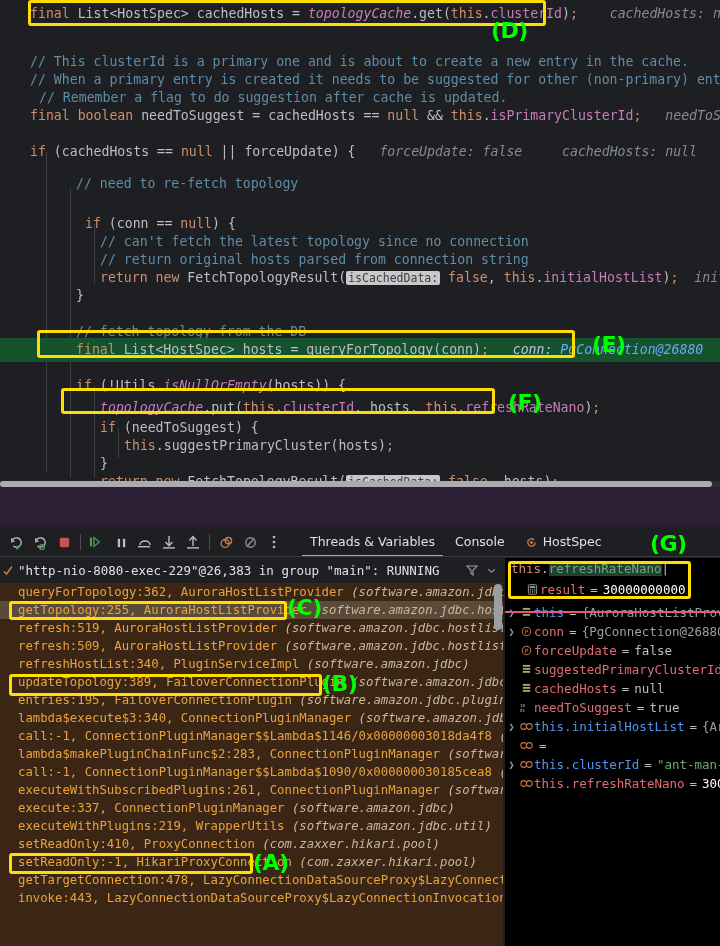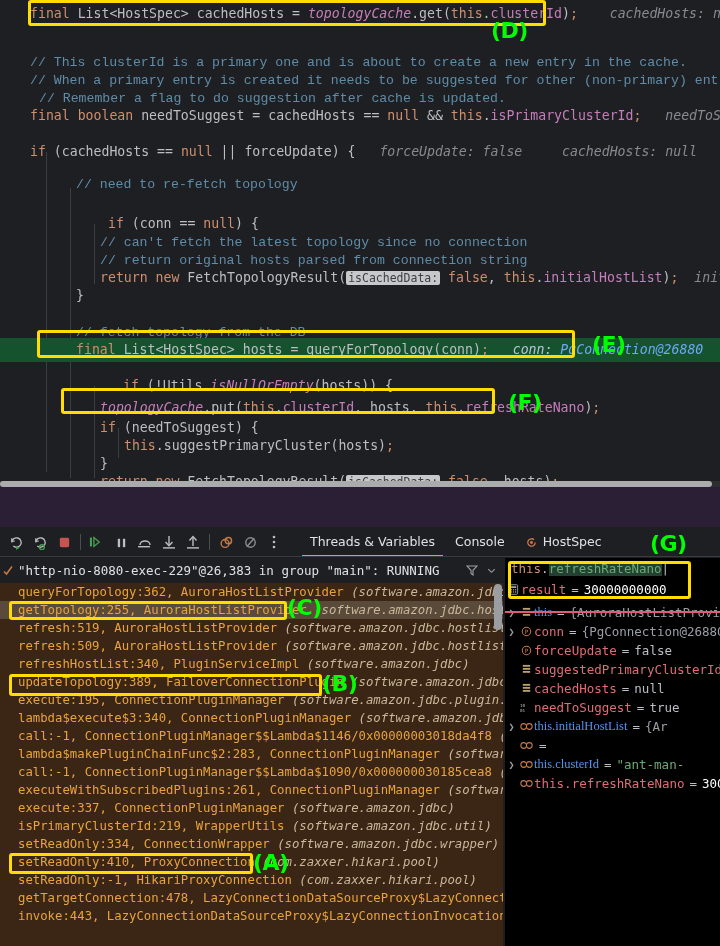--- a/index.html
+++ b/index.html
@@ -26,21 +26,21 @@
 
   
   .guide { position: absolute; width: 1px; background: #3c3f41; }
 
   
   .kw      { color: #cf8e6d; text-align: right; }
   .typ     { color: #bcbec4; }
   .var     { color: #bcbec4; }
   .fld     { color: #c77dbb; }
   .fldi    { color: #c77dbb; font-style: italic; }
-  .cmt     { color: #5f8ca8; font-family: Liberation Mono, monospace; }
+  .cmt     { color: #5f8ca8; }
   .num     { color: #2aacb8; }
   .str     { color: #6aab73; }
   .kwthis  { color: #cf8e6d; }
   .meth    { color: #bcbec4; }
   .punc    { color: #bcbec4; }
   .semi    { color: #cf8e6d; }
   .hintval { color: #868a91; font-style: italic; }
   .hintobj { color: #5394ec; font-style: italic; }
   .paramhint {
     color: #3c3f41; background: #c6c8ca; border-radius: 2px;
@@ -157,21 +157,21 @@
     background: #e05a7a;
   }
   .var-row {
     height: 19px; line-height: 19px; white-space: nowrap;
     font-family: "DejaVu Sans Mono", monospace; font-size: 12.5px;
     display: flex; align-items: center;
   }
   .arrow { width: 13px; flex: 0 0 13px; text-align: center; color: #9b9fa5; font-size: 10px; }
   .vicon { width: 16px; flex: 0 0 16px; display: flex; align-items: center; justify-content: center; }
   .vname { color: #e06c75; }
-  .vname.blue { color: #5394ec; font-family: Liberation Serif, serif; }
+  .vname.blue { color: #5394ec; }
   .vname.result { color: #e06c75; }
   .veq { color: #bcbec4; }
   .vval { color: #bcbec4; }
   .vval.num { color: #ffffff; }
   .vval.str { color: #6aab73; }
   .vval.obj { color: #bcbec4; }
   .vval.grey { color: #9b9fa5; }
 
   svg { display: block; }
 </style>
@@ -189,28 +189,28 @@
     <div class="guide" style="left:118px; top:428px; height:30px;"></div>
 
     <div id="code-lines">
         <div class="code-line" style="top: 2px;"><span class="txt" style="padding-left: 30px;"><span class="kw">final </span><span class="typ">List&lt;HostSpec&gt; </span><span class="var">cachedHosts </span><span class="punc">= </span><span class="fldi">topologyCache</span><span class="punc">.get(</span><span class="kw">this</span><span class="punc">.</span><span class="fld">clusterId</span><span class="punc">)</span><span class="semi">;</span><span class="punc">    </span><span class="hintval">cachedHosts: null</span></span></div>
         <div class="code-line" style="top: 50px;"><span class="txt" style="padding-left: 30px;"><span class="cmt">// This clusterId is a primary one and is about to create a new entry in the cache.</span></span></div>
         <div class="code-line" style="top: 68px;"><span class="txt" style="padding-left: 30px;"><span class="cmt">// When a primary entry is created it needs to be suggested for other (non-primary) entries.</span></span></div>
         <div class="code-line" style="top: 86px;"><span class="txt" style="padding-left: 39px;"><span class="cmt">// Remember a flag to do suggestion after cache is updated.</span></span></div>
         <div class="code-line" style="top: 104px;"><span class="txt" style="padding-left: 30px;"><span class="kw">final </span><span class="kw">boolean </span><span class="var">needToSuggest </span><span class="punc">= </span><span class="var">cachedHosts </span><span class="punc">== </span><span class="kw">null</span><span class="punc"> &amp;&amp; </span><span class="kw">this</span><span class="punc">.</span><span class="fld">isPrimaryClusterId</span><span class="semi">;</span><span class="punc">   </span><span class="hintval">needToSuggest: true</span></span></div>
         <div class="code-line" style="top: 140px;"><span class="txt" style="padding-left: 30px;"><span class="kw">if </span><span class="var">(cachedHosts </span><span class="punc">== </span><span class="kw">null</span><span class="punc"> || </span><span class="var">forceUpdate) {</span><span class="punc">   </span><span class="hintval">forceUpdate: false</span><span class="punc">     </span><span class="hintval">cachedHosts: null</span></span></div>
         <div class="code-line" style="top: 172px;"><span class="txt" style="padding-left: 76px;"><span class="cmt">// need to re-fetch topology</span></span></div>
-        <div class="code-line" style="top: 212px;"><span class="txt" style="padding-left: 108px;"><span class="kw">if </span><span class="var">(conn </span><span class="punc">== </span><span class="kw">null</span><span class="punc">) {</span></span></div>
+        <div class="code-line" style="top: 212px;"><span class="txt" style="padding-left: 85px;"><span class="kw">if </span><span class="var">(conn </span><span class="punc">== </span><span class="kw">null</span><span class="punc">) {</span></span></div>
         <div class="code-line" style="top: 230px;"><span class="txt" style="padding-left: 100px;"><span class="cmt">// can't fetch the latest topology since no connection</span></span></div>
         <div class="code-line" style="top: 248px;"><span class="txt" style="padding-left: 100px;"><span class="cmt">// return original hosts parsed from connection string</span></span></div>
         <div class="code-line" style="top: 266px;"><span class="txt" style="padding-left: 100px;"><span class="kw">return </span><span class="kw">new </span><span class="meth">FetchTopologyResult(</span><span class="paramhint">isCachedData:</span><span class="punc"> </span><span class="kw">false</span><span class="punc">, </span><span class="kw">this</span><span class="punc">.</span><span class="fld">initialHostList</span><span class="punc">)</span><span class="semi">;</span><span class="punc">  </span><span class="hintval">initialHostList:  size</span></span></div>
         <div class="code-line" style="top: 284px;"><span class="txt" style="padding-left: 76px;"><span class="punc">}</span></span></div>
         <div class="code-line" style="top: 320px;"><span class="txt" style="padding-left: 76px;"><span class="cmt">// fetch topology from the DB</span></span></div>
         <div class="code-line hl-line" style="top: 338px;"><span class="txt" style="padding-left: 76px;"><span class="kw">final </span><span class="typ">List&lt;HostSpec&gt; </span><span class="var">hosts </span><span class="punc">= </span><span class="meth">queryForTopology(conn)</span><span class="semi">;</span><span class="punc">   </span><span class="hintval">conn: </span><span class="hintobj">PgConnection@26880</span></span></div>
-        <div class="code-line" style="top: 374px;"><span class="txt" style="padding-left: 76px; margin-left: 47px;"><span class="kw">if </span><span class="punc">(!Utils.</span><span class="fldi">isNullOrEmpty</span><span class="punc">(hosts)) {</span></span></div>
+        <div class="code-line" style="top: 374px;"><span class="txt" style="padding-left: 76px;"><span class="kw">if </span><span class="punc">(!Utils.</span><span class="fldi">isNullOrEmpty</span><span class="punc">(hosts)) {</span></span></div>
         <div class="code-line" style="top: 396px;"><span class="txt" style="padding-left: 100px;"><span class="fldi">topologyCache</span><span class="punc">.put(</span><span class="kw">this</span><span class="punc">.</span><span class="fld">clusterId</span><span class="punc">, </span><span class="var">hosts</span><span class="punc">, </span><span class="kw">this</span><span class="punc">.</span><span class="fld">refreshRateNano</span><span class="punc">)</span><span class="semi">;</span></span></div>
         <div class="code-line" style="top: 416px;"><span class="txt" style="padding-left: 100px;"><span class="kw">if </span><span class="var">(needToSuggest) {</span></span></div>
         <div class="code-line" style="top: 434px;"><span class="txt" style="padding-left: 124px;"><span class="kw">this</span><span class="punc">.</span><span class="meth">suggestPrimaryCluster(hosts)</span><span class="semi">;</span></span></div>
         <div class="code-line" style="top: 452px;"><span class="txt" style="padding-left: 100px;"><span class="punc">}</span></span></div>
         <div class="code-line" style="top: 470px;"><span class="txt" style="padding-left: 100px;"><span class="kw">return </span><span class="kw">new </span><span class="meth">FetchTopologyResult(</span><span class="paramhint">isCachedData:</span><span class="punc"> </span><span class="kw">false</span><span class="punc">, </span><span class="var">hosts)</span><span class="semi">;</span></span></div>
       </div>
 
     <div class="editor-hscroll">
       <div class="thumb"></div>
     </div>
@@ -345,45 +345,44 @@
     </div>
 
     <div class="frames">
       <div id="frames-list">
           <div class="frame-row"><span>queryForTopology:362, AuroraHostListProvider</span> <span class="pkg">(software.amazon.jdbc.hostli</span></div>
           <div class="frame-row sel"><span>getTopology:255, AuroraHostListProvider</span> <span class="pkg">(software.amazon.jdbc.hostlistpro</span></div>
           <div class="frame-row"><span>refresh:519, AuroraHostListProvider</span> <span class="pkg">(software.amazon.jdbc.hostlistprovide</span></div>
           <div class="frame-row"><span>refresh:509, AuroraHostListProvider</span> <span class="pkg">(software.amazon.jdbc.hostlistprovide</span></div>
           <div class="frame-row"><span>refreshHostList:340, PluginServiceImpl</span> <span class="pkg">(software.amazon.jdbc)</span></div>
           <div class="frame-row"><span>updateTopology:389, FailoverConnectionPlugin</span> <span class="pkg">(software.amazon.jdbc.plugin</span></div>
-          <div class="frame-row"><span>execute:195, ConnectionPluginManager</span> <span class="pkg">(software.amazon.jdbc.plugin.failov</span></div>
+          <div class="frame-row"><span>entries:195, FailoverConnectionPlugin</span> <span class="pkg">(software.amazon.jdbc.plugin.failov</span></div>
           <div class="frame-row"><span>lambda$execute$3:340, ConnectionPluginManager</span> <span class="pkg">(software.amazon.jdbc)</span></div>
           <div class="frame-row"><span>call:-1, ConnectionPluginManager$$Lambda$1146/0x00000003018da4f8</span> <span class="pkg">(softwar</span></div>
           <div class="frame-row"><span>lambda$makePluginChainFunc$2:283, ConnectionPluginManager</span> <span class="pkg">(software.amazo</span></div>
           <div class="frame-row"><span>call:-1, ConnectionPluginManager$$Lambda$1090/0x000000030185cea8</span> <span class="pkg">(softwar</span></div>
           <div class="frame-row"><span>executeWithSubscribedPlugins:261, ConnectionPluginManager</span> <span class="pkg">(software.amazo</span></div>
           <div class="frame-row"><span>execute:337, ConnectionPluginManager</span> <span class="pkg">(software.amazon.jdbc)</span></div>
-          <div class="frame-row"><span>isPrimaryClusterId:219, WrapperUtils</span> <span class="pkg">(software.amazon.jdbc.util)</span></div>
-          <div class="frame-row"><span>setReadOnly:334, ConnectionWrapper</span> <span class="pkg">(software.amazon.jdbc.wrapper)</span></div>
+          <div class="frame-row"><span>executeWithPlugins:219, WrapperUtils</span> <span class="pkg">(software.amazon.jdbc.util)</span></div>
           <div class="frame-row"><span>setReadOnly:410, ProxyConnection</span> <span class="pkg">(com.zaxxer.hikari.pool)</span></div>
           <div class="frame-row"><span>setReadOnly:-1, HikariProxyConnection</span> <span class="pkg">(com.zaxxer.hikari.pool)</span></div>
           <div class="frame-row"><span>getTargetConnection:478, LazyConnectionDataSourceProxy$LazyConnectionInvo</span> <span class="pkg"></span></div>
           <div class="frame-row"><span>invoke:443, LazyConnectionDataSourceProxy$LazyConnectionInvocationHandler</span> <span class="pkg"></span></div>
         </div>
     </div>
     <div class="frames-vscroll">
       <div class="thumb"></div>
     </div>
     <div class="frames-divider"></div>
 
     <div class="vars">
       <div class="watch-expr">
         <span class="kwthis">this</span><span class="punc">.</span><span style="color:#6aab73;background:#234032;">refreshRateNano</span><span style="color:#bcbec4;">|</span>
       </div>
-      <div class="var-row" style="">
+      <div class="var-row" style="padding-left:19px;">
         <span class="vicon">
           <svg width="11" height="11" viewBox="0 0 12 12">
             <rect x="1.5" y="0.8" width="9" height="10.4" rx="1" fill="none" stroke="#9b9fa5" stroke-width="1"></rect>
             <rect x="3" y="2.4" width="6" height="2" fill="#9b9fa5"></rect>
             <rect x="3" y="5.6" width="1.4" height="1.4" fill="#9b9fa5"></rect>
             <rect x="5.3" y="5.6" width="1.4" height="1.4" fill="#9b9fa5"></rect>
             <rect x="7.6" y="5.6" width="1.4" height="1.4" fill="#9b9fa5"></rect>
             <rect x="3" y="8" width="1.4" height="1.4" fill="#9b9fa5"></rect>
             <rect x="5.3" y="8" width="1.4" height="1.4" fill="#9b9fa5"></rect>
             <rect x="7.6" y="8" width="1.4" height="1.4" fill="#9b9fa5"></rect>

